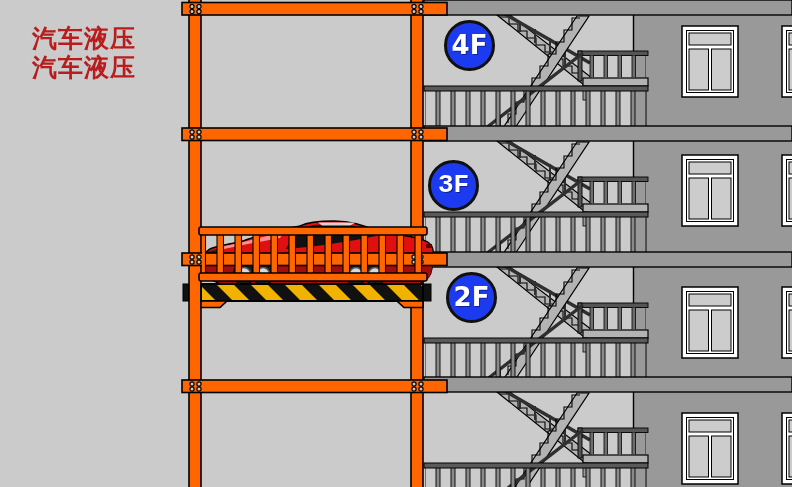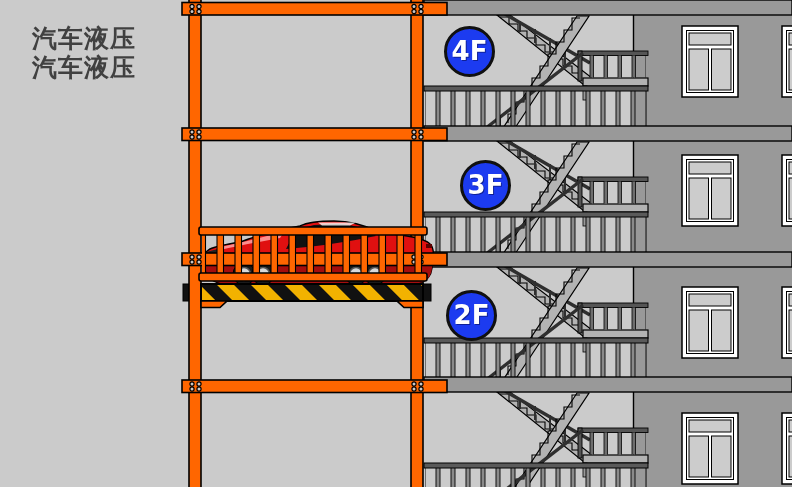--- a/index.html
+++ b/index.html
@@ -4,26 +4,26 @@
 <style>
   :root{
     --orange:#FF6600; --blue:#1C3BF0; --bg:#CBCBCB; --wall:#999999;
     --stair:#B3B3B3; --rail:#555555; --raildark:#2F2F2F; --pane:#CCCCCC;
     --red:#E01010; --reddark:#A50D0D; --yellow:#F2B200; --ink:#111111;
   }
   html,body{margin:0;padding:0;}
   .stage{position:relative;width:792px;height:487px;background:var(--bg);overflow:hidden;
          font-family:"DejaVu Sans","Liberation Sans",sans-serif;}
   .scene{position:absolute;left:0;top:0;}
-  .title{position:absolute;left:32px;top:24px;color:#404040;font-weight:bold;
+  .title{position:absolute;left:32px;top:24px;color:#b91c1c;font-weight:bold;
          font-size:25px;line-height:29px;letter-spacing:1px;white-space:nowrap;}
   .badge{position:absolute;width:45px;height:45px;border:3px solid #101010;border-radius:50%;
          background:var(--blue);color:#fff;font-weight:bold;font-size:26px;line-height:45px;
          text-align:center;text-shadow:1px 1px 0 rgba(0,0,40,.45);}
-  .b4{left:444px;top:26px;} .b3{left:460px;top:160px;} .b2{left:446px;top:290px;} .b1{left:444px;top:407px;}
+  .b4{left:444px;top:20px;} .b3{left:428px;top:160px;font-family:Liberation Mono, monospace;} .b2{left:446px;top:272px;} .b1{left:444px;top:407px;}
   
   .orange{fill:var(--orange);stroke:#000;stroke-width:1.6;}
   .slab{fill:var(--wall);stroke:#000;stroke-width:1.4;}
   .wall{fill:var(--wall);}
   .stair{fill:var(--stair);stroke:#000;stroke-width:1.2;}
   .steps{fill:none;stroke:#000;stroke-width:1.1;}
   .railbar{fill:var(--rail);stroke:#000;stroke-width:0.9;}
   .dline{stroke:var(--raildark);stroke-width:3.4;fill:none;}
   .dpost{stroke:var(--raildark);stroke-width:2;fill:none;}
   .floor-rail{fill:#5A5A5A;stroke:#000;stroke-width:1;}

